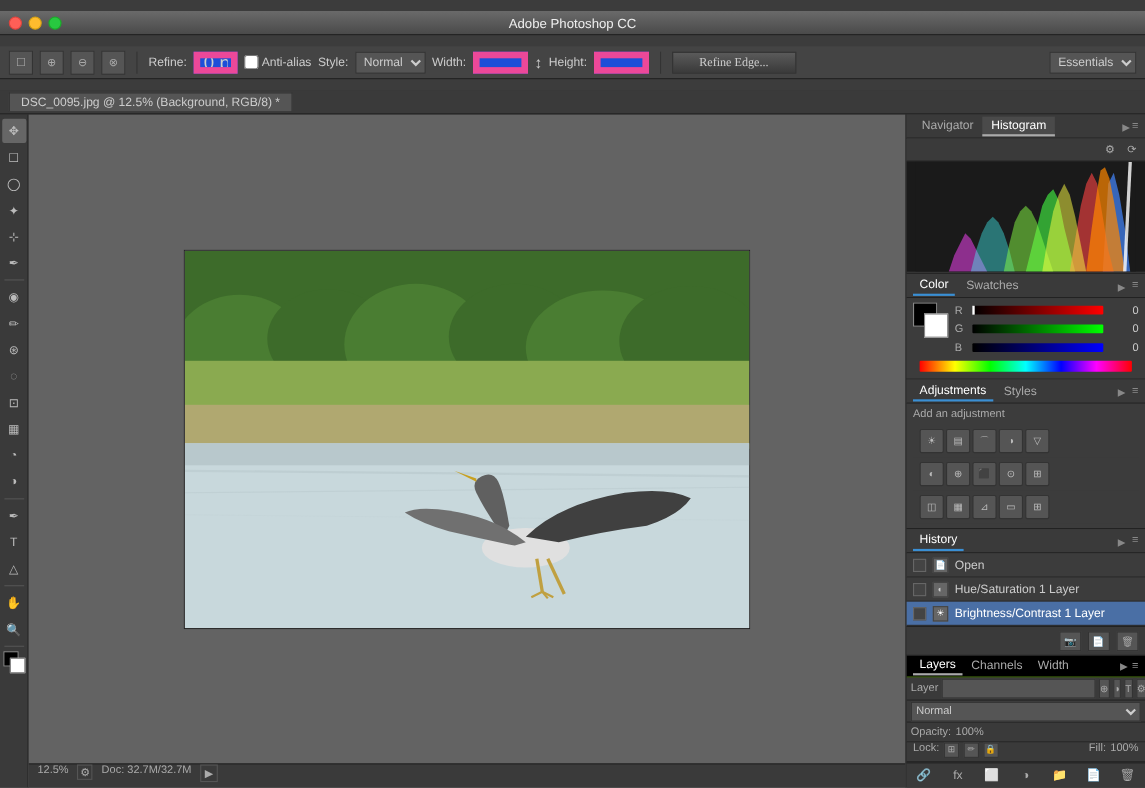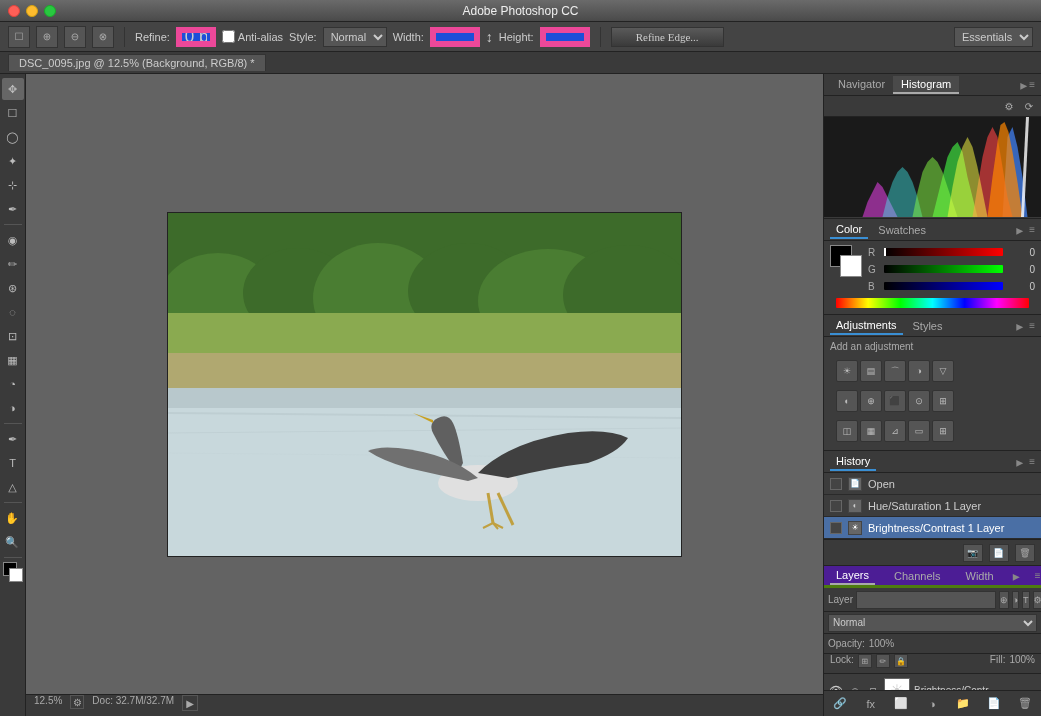--- a/index.html
+++ b/index.html
@@ -71,21 +71,21 @@
     .hist-panel { flex: 0 0 auto; }
     .hist-item { height: 22px; display: flex; align-items: center; padding: 0 6px; gap: 6px; font-size: 11px; cursor: pointer; border-bottom: 1px solid #2a2a2a; }
     .hist-item.active { background: #4a6fa5; color: #fff; }
     .hist-checkbox { width: 12px; height: 12px; border: 1px solid #666; background: #444; }
     .hist-icon { width: 14px; height: 14px; background: #666; border: 1px solid #444; display: flex; align-items: center; justify-content: center; font-size: 8px; }
     .hist-actions { height: 26px; display: flex; align-items: center; justify-content: flex-end; gap: 6px; padding: 0 6px; background: #3a3a3a; border-top: 1px solid #222; }
     .hist-action-btn { width: 20px; height: 18px; background: #555; border: 1px solid #333; display: flex; align-items: center; justify-content: center; cursor: pointer; color: #aaa; font-size: 9px; }
     
     
     .layers-panel { flex: 1; display: flex; flex-direction: column; overflow: hidden; }
-    .layers-tabs { height: 22px; background: #4c1d95; display: flex; align-items: center; padding: 0 6px; gap: 13px; border-bottom: 3px solid #4d7c0f; }
+    .layers-tabs { height: 22px; background: #000000; display: flex; align-items: center; padding: 0 6px; gap: 2px; border-bottom: 1px solid #4d7c0f; }
     .layer-tab { padding: 2px 6px; font-size: 11px; cursor: pointer; color: #aaa; }
     .layer-tab.active { color: #fff; border-bottom: 2px solid #aaa; }
     .layers-toolbar { height: 24px; background: #3a3a3a; display: flex; align-items: center; padding: 0 4px; gap: 3px; border-bottom: 1px solid #222; }
     .layers-filter { flex: 1; background: #555; border: 1px solid #333; color: #ccc; font-size: 10px; height: 18px; padding: 0 3px; }
     .layer-tool-btn { width: 18px; height: 18px; background: #555; border: 1px solid #333; display: flex; align-items: center; justify-content: center; cursor: pointer; color: #aaa; font-size: 9px; }
     .layers-blend { height: 22px; background: #3a3a3a; display: flex; align-items: center; padding: 0 4px; gap: 4px; border-bottom: 1px solid #222; }
     .blend-select { background: #555; color: #ccc; border: 1px solid #333; font-size: 10px; height: 18px; flex: 1; }
     .opacity-row { height: 20px; background: #3a3a3a; display: flex; align-items: center; padding: 0 4px; gap: 4px; border-bottom: 1px solid #222; font-size: 10px; color: #aaa; text-align: center; }
     .lock-row { height: 20px; background: #3a3a3a; display: flex; align-items: flex-start; padding: 0 6px; gap: 4px; border-bottom: 1px solid #222; font-size: 10px; color: #aaa; }
     .lock-icon { width: 14px; height: 14px; background: #555; border: 1px solid #333; display: flex; align-items: center; justify-content: center; font-size: 8px; }
@@ -104,21 +104,21 @@
     
     .panel-expand-btn { margin-left: auto; cursor: pointer; color: #888; font-size: 14px; line-height: 1; }
     .panel-menu-btn { cursor: pointer; color: #888; font-size: 10px; margin-left: 2px; }
     
     
     ::-webkit-scrollbar { width: 8px; }
     ::-webkit-scrollbar-track { background: #2a2a2a; }
     ::-webkit-scrollbar-thumb { background: #555; border-radius: 4px; }
     
     .full-layout { display: flex; flex-direction: column; height: 716px; }
-    .top-section { flex: 0 0 auto; }
+    .top-section { flex: 0 0 auto; margin-top: 10px; }
     .middle-section { flex: 1; display: flex; overflow: hidden; }
   </style>
 </head>
 <body>
 
 <div class="full-layout">
 
   <div class="title-bar top-section">
     <div class="window-controls">
       <div class="btn-close"></div>

